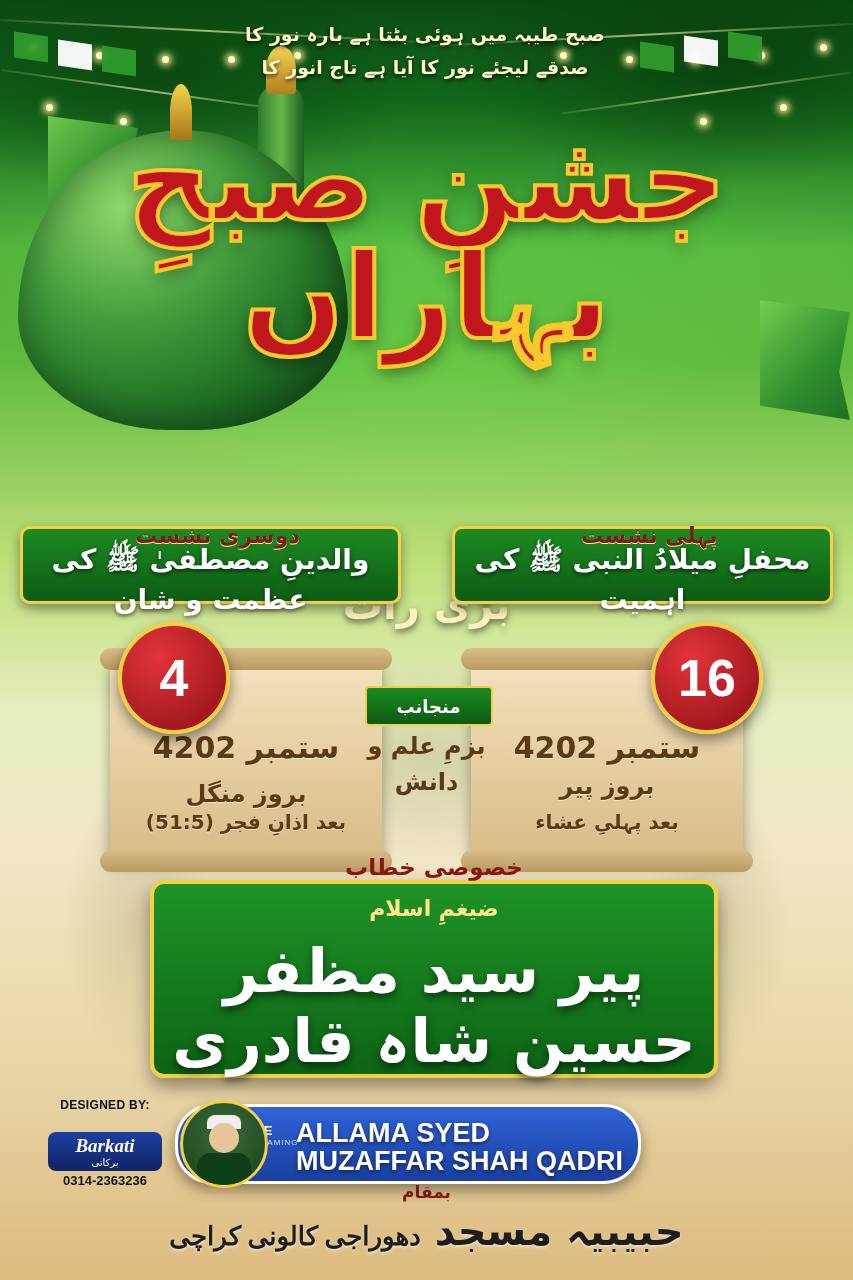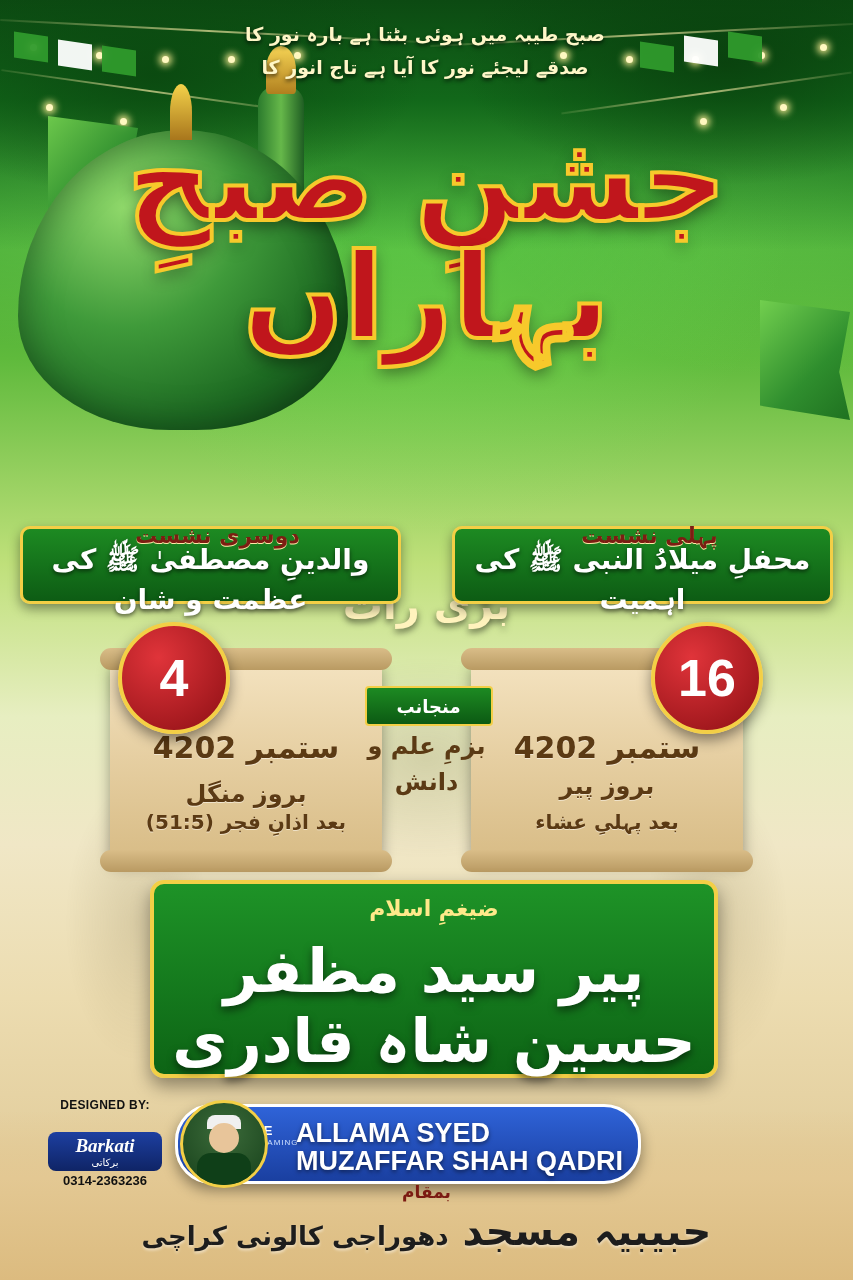--- a/index.html
+++ b/index.html
@@ -189,21 +189,21 @@
   }
   .designer .brand{font-family:"Liberation Serif", serif;font-style:italic;font-size:19px;font-weight:bold;}
   .designer .brand2{font-size:10px;}
   .designer .phone{margin-top:2px;color:#111;font-size:13px;font-weight:bold;}
   
   .venue{
     position:absolute;left:0;top:1208px;width:853px;text-align:center;
     color:#1d1d1d;font-size:40px;font-weight:bold;
     text-shadow:0 2px 3px rgba(255,255,255,.5);
   }
-  .venue .small{font-size:26px;}
+  .venue .small{font-size:26px;font-family:Liberation Serif, serif;}
   .venue-top{
     position:absolute;left:0;top:1182px;width:853px;text-align:center;
     color:#7b1a12;font-size:17px;font-weight:bold;
   }
 </style>
 </head>
 <body>
 
 <div class="poster">
 
@@ -276,20 +276,21 @@
     <div class="line ur" style="top:150px;font-size:20px;">بعد اذانِ فجر (5:15)</div>
   </div>
 
   <div class="date-badge db-right">16</div>
   <div class="date-badge db-left">4</div>
 
   <div class="mid-tag ur">منجانب</div>
   <div class="mid-text ur">بزمِ علم و دانش</div>
 
   <div class="speaker-box">
+    <div class="spk-top ur">خصوصی خطاب</div>
     <div class="spk-small ur">ضیغمِ اسلام</div>
     <div class="spk-name ur">پیر سید مظفر حسین شاہ قادری</div>
   </div>
 
   <div class="livebar">
     <div class="fb">f</div>
     <div class="live-lbl">LIVE</div>
     <div class="live-sub">STREAMING</div>
     <div class="live-name">
       <div>ALLAMA SYED</div>

